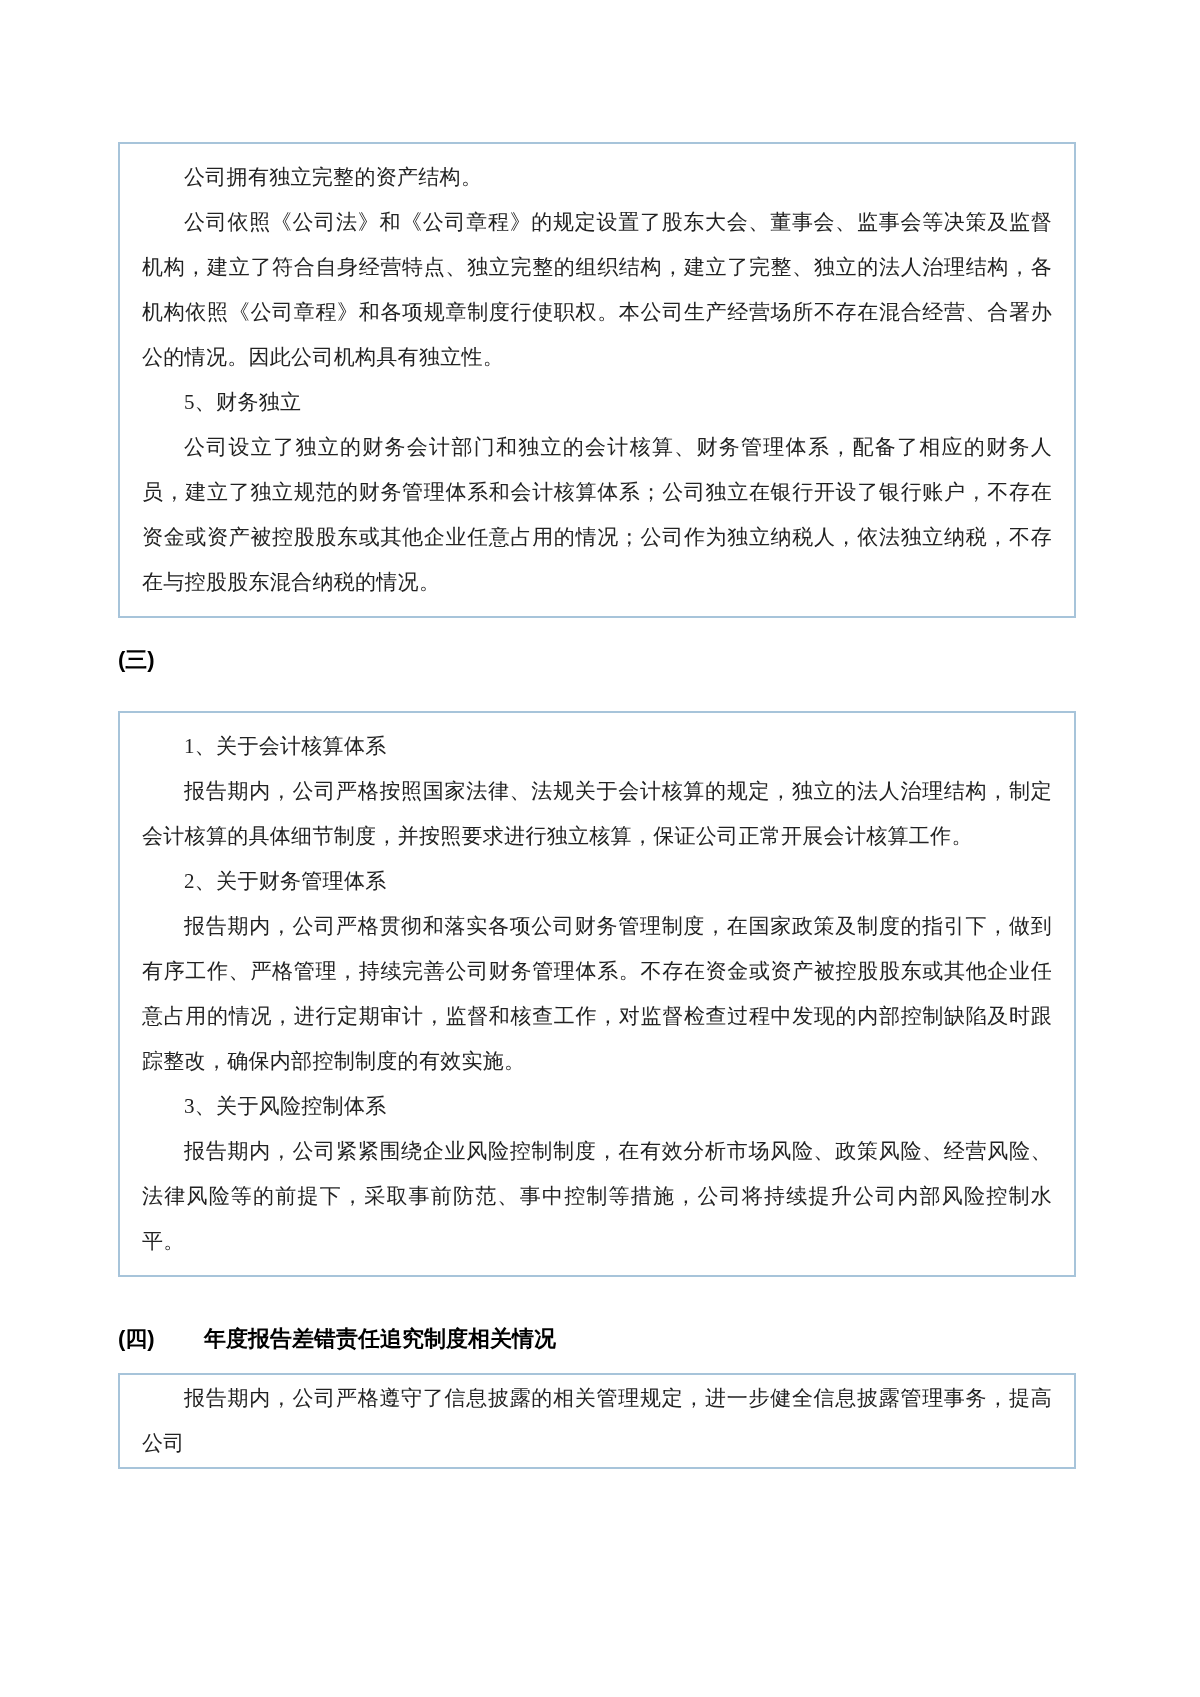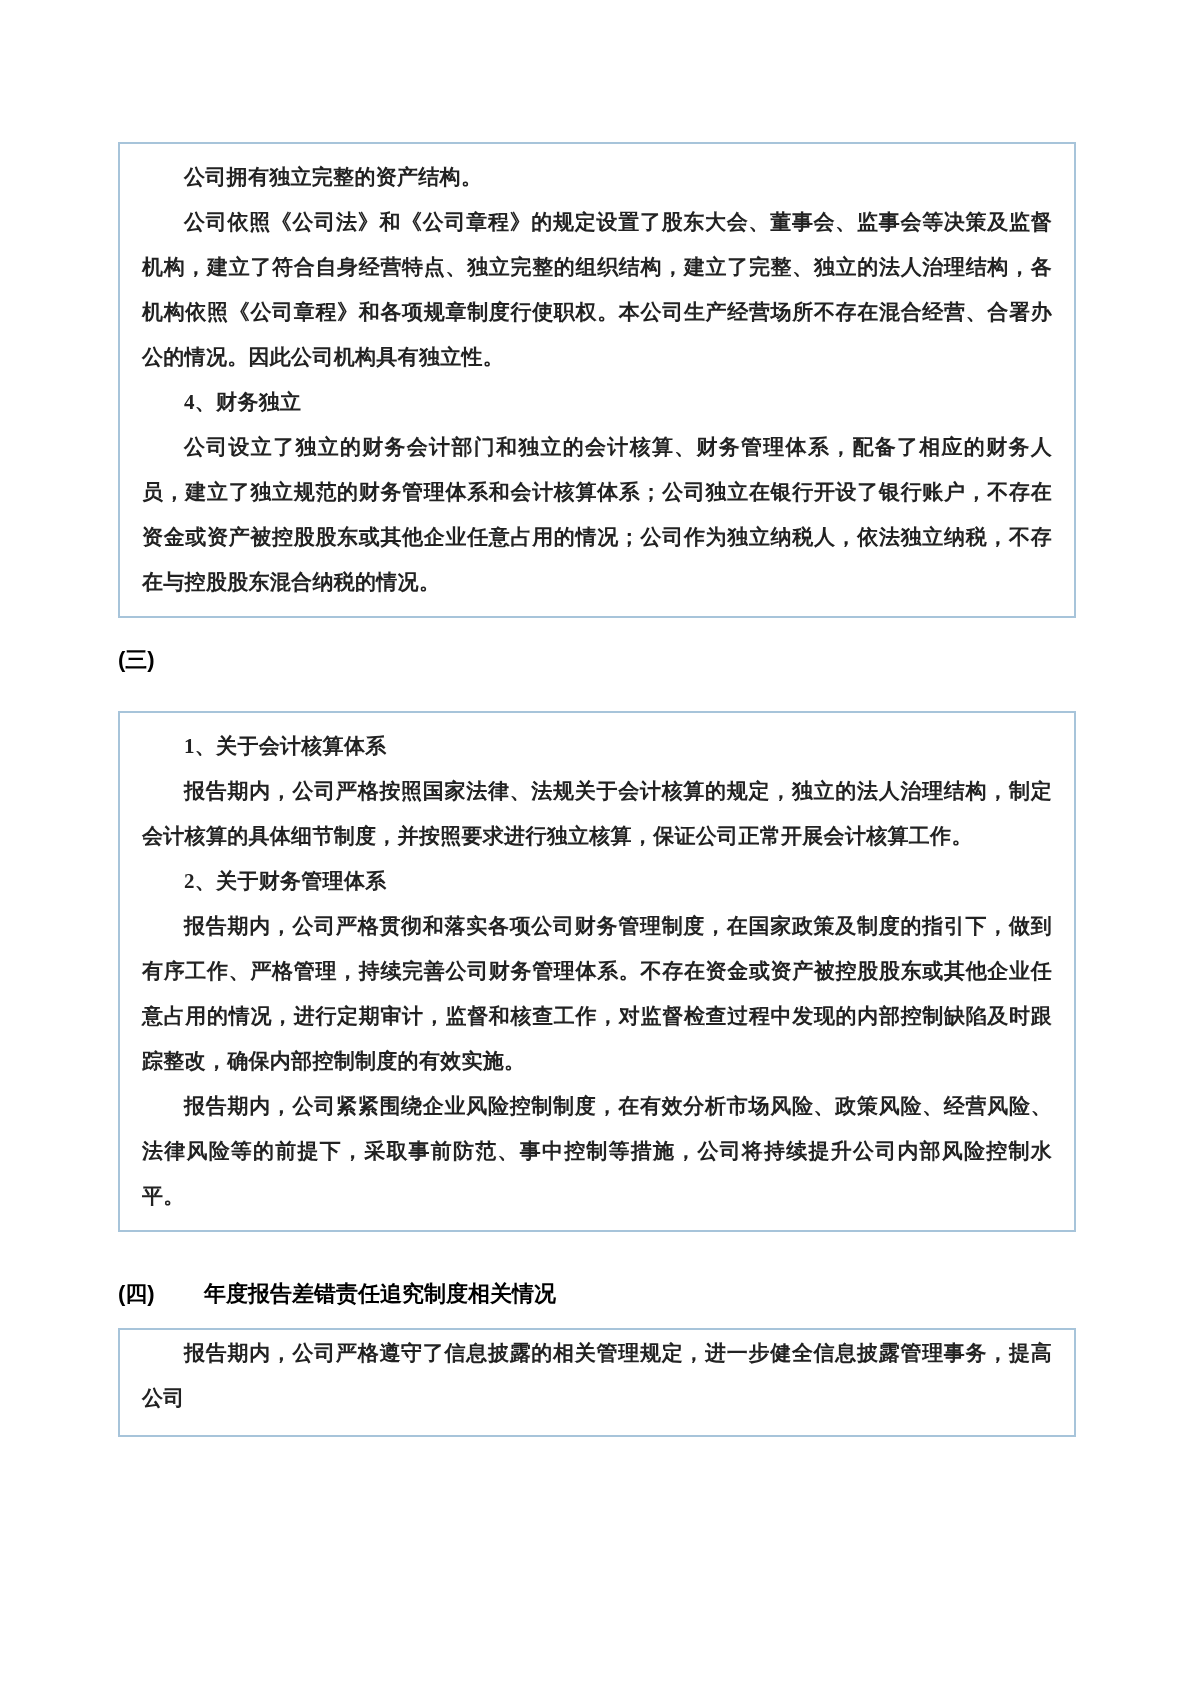--- a/index.html
+++ b/index.html
@@ -31,21 +31,20 @@
     margin-top: 142px;
   }
   .text-box p {
     margin: 0;
     font-size: 21px;
     line-height: 45px;
     text-align: justify;
     text-indent: 2em;
     letter-spacing: 0.3px;
     color: var(--text-color, #222222);
-    font-weight: bold;
   }
   .section-heading {
     display: flex;
     align-items: baseline;
     font-weight: 700;
     color: var(--heading-color, #000000);
     font-size: 22px;
     line-height: 32px;
     font-family: "Liberation Sans", "DejaVu Sans", sans-serif;
   }
@@ -55,44 +54,45 @@
   .heading-3 {
     margin-top: 26px;
     margin-bottom: 35px;
   }
   .heading-4 {
     margin-top: 46px;
     margin-bottom: 18px;
   }
   .text-box.last {
     padding-top: 1px;
-    padding-bottom: 14px;
+    padding-bottom: 1px;
   }
 </style>
 </head>
 <body style="--box-border: #a7c4da; --text-color: #222222; --heading-color: #000000;">
 
 <div class="page">
 
   <section class="text-box first">
     <p>公司拥有独立完整的资产结构。</p>
     <p>公司依照《公司法》和《公司章程》的规定设置了股东大会、董事会、监事会等决策及监督机构，建立了符合自身经营特点、独立完整的组织结构，建立了完整、独立的法人治理结构，各机构依照《公司章程》和各项规章制度行使职权。本公司生产经营场所不存在混合经营、合署办公的情况。因此公司机构具有独立性。</p>
-    <p>4、财务独立</p>
+    <p>5、财务独立</p>
     <p>公司设立了独立的财务会计部门和独立的会计核算、财务管理体系，配备了相应的财务人员，建立了独立规范的财务管理体系和会计核算体系；公司独立在银行开设了银行账户，不存在资金或资产被控股股东或其他企业任意占用的情况；公司作为独立纳税人，依法独立纳税，不存在与控股股东混合纳税的情况。</p>
   </section>
 
   <div class="section-heading heading-3">
     <span class="h-label">(三)</span>
   </div>
 
   <section class="text-box">
     <p>1、关于会计核算体系</p>
     <p>报告期内，公司严格按照国家法律、法规关于会计核算的规定，独立的法人治理结构，制定会计核算的具体细节制度，并按照要求进行独立核算，保证公司正常开展会计核算工作。</p>
     <p>2、关于财务管理体系</p>
     <p>报告期内，公司严格贯彻和落实各项公司财务管理制度，在国家政策及制度的指引下，做到有序工作、严格管理，持续完善公司财务管理体系。不存在资金或资产被控股股东或其他企业任意占用的情况，进行定期审计，监督和核查工作，对监督检查过程中发现的内部控制缺陷及时跟踪整改，确保内部控制制度的有效实施。</p>
+    <p>3、关于风险控制体系</p>
     <p>报告期内，公司紧紧围绕企业风险控制制度，在有效分析市场风险、政策风险、经营风险、法律风险等的前提下，采取事前防范、事中控制等措施，公司将持续提升公司内部风险控制水平。</p>
   </section>
 
   <div class="section-heading heading-4">
     <span class="h-label">(四)</span>
     <span class="h-title">年度报告差错责任追究制度相关情况</span>
   </div>
 
   <section class="text-box last">
     <p>报告期内，公司严格遵守了信息披露的相关管理规定，进一步健全信息披露管理事务，提高公司</p>

